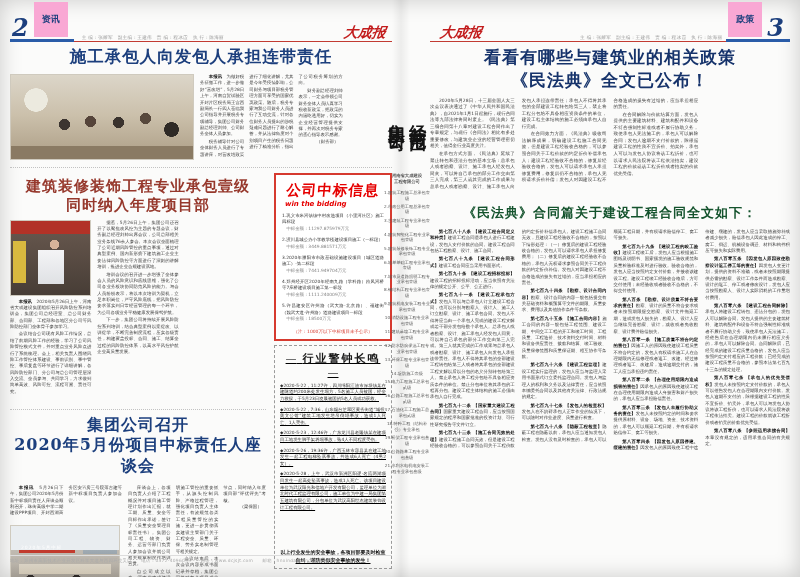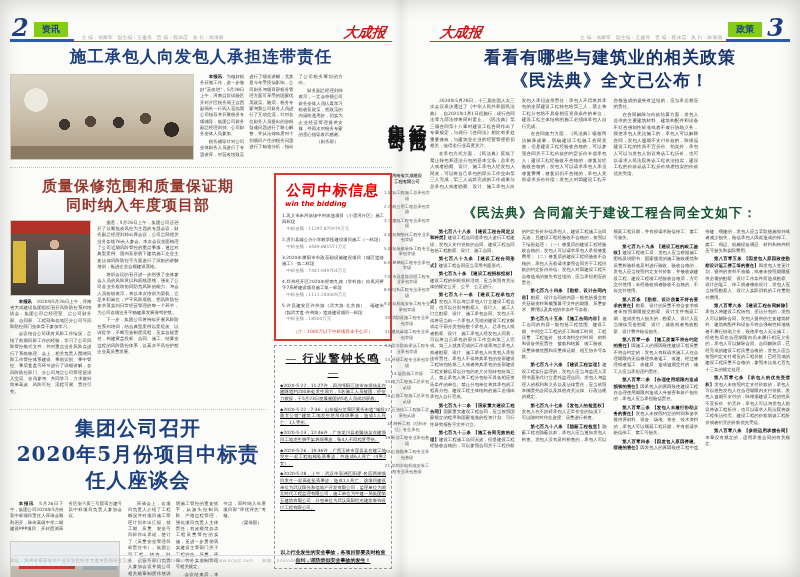--- a/index.html
+++ b/index.html
@@ -11,31 +11,31 @@
 
   .page { position:absolute; top:14px; height:549px; }
   .page-left  { left:10px;  width:382px; }
   .page-right { left:430px; width:360px; }
 
   
   .pg-header { display:flex; align-items:flex-end; height:28px; margin-bottom:4px; }
   .ph-num-block { display:flex; align-items:flex-end; gap:5px; border-bottom:3px solid #2a5ca8; padding:0 6px 1px 2px; }
   .pg-num { font-family:"DejaVu Serif","Liberation Serif",serif; font-size:24px; line-height:.85;
             font-weight:bold; font-style:italic; color:#1c3f7d; }
-  .sec-label { background:#84cc16; color:#1c3f7d; font-weight:bold; font-size:9px; padding:1px 8px; margin-bottom:1px; }
+  .sec-label { background:#f9a8d4; color:#1c3f7d; font-weight:bold; font-size:9px; padding:11px 8px; margin-bottom:1px; }
   .ph-rule { flex:1; display:flex; align-items:flex-end; border-bottom:1.5px solid #c23b32; padding:0 4px 1px 8px; justify-content:space-between; }
   .credits { font-size:4.6px; color:#9a9a9a; letter-spacing:.3px; white-space:nowrap; overflow:hidden; }
   .masthead { font-family:"DejaVu Serif","Liberation Serif",serif; font-style:italic; font-weight:bold;
               font-size:14px; color:#c21d1d; transform:skewX(-8deg); line-height:1; padding:0 2px 1px; }
 
   
   .hl { font-family:"DejaVu Serif","Liberation Serif",serif; font-weight:bold; text-align:center; letter-spacing:1px; }
   .hl-tax   { color:#1c3f7d; font-size:16.5px; margin:2px 0 6px; }
   .hl-risk  { color:#96382c; font-size:15px; line-height:1.25; margin:4px 0 5px; }
-  .hl-meet  { color:#1c3f7d; font-size:20px; line-height:1.3; margin:2px 0 8px; }
+  .hl-meet  { color:#1c3f7d; font-size:16px; line-height:1.3; margin:2px 0 8px; }
   .hl-law   { color:#16336b; font-size:17px; line-height:1.35; margin:3px 0 6px; }
   .hl-law2  { color:#14532d; font-size:13px; font-family:"DejaVu Sans","Liberation Sans",sans-serif;
               font-weight:bold; text-align:center; margin:8px 0 7px; letter-spacing:1px; }
 
   
   .cols { column-fill:auto; overflow:hidden; }
   .cols p, .law { font-size:4.4px; line-height:1.45; color:#3a3a3a; text-align:justify; text-indent:2em; margin-bottom:1px; }
   .lead-label { font-weight:bold; color:#111; }
   .byline { text-align:right !important; text-indent:0 !important; padding-right:1em; color:#555; }
   .dotted-sep { border-top:1px dotted #c2c2c2; margin:5px 0; }
@@ -161,21 +161,21 @@
       </div>
     </div>
 
     <div class="dotted-sep"></div>
 
     <div class="p2-grid">
 
       <div class="p2-left">
 
         <h2 class="hl hl-risk">
-          <span>质量保修范围和质量保证期</span><br>
+          <span>建筑装修装饰工程专业承包壹级</span><br>
           <span>同时纳入年度项目部</span>
         </h2>
 
         <div class="a2-body cols">
           <div class="photo photo2"></div>
           <p><b class="lead-label">本报讯</b><span>　2020年5月26日上午，河南省大成建设集团组织召开风险防控系列培训会，集团公司总经理室、总公司财务部、合同部、工程部和各地区分公司等风险防控部门全体骨干参加学习。</span></p>
           <div>
 
           <p>会议结合公司现有风险工作情况，总结了前期风险工作的经验，学习了公司风险管控模式文件，并对重点业务风险点进行了系统梳理。会上，相关负责人围绕风险工作管控体系建设、事前识别、事中管控、事后复盘等环节进行了详细讲解，各风险防控部门、分公司与总公司管理层深入交流、全员参与、共同学习，力求做到简单高效、风险可控、流程可溯、责任可究。</p>
               <p>据悉，5月26日上午，集团公司还召开了以聚焦改风控为主题的专题会议，财务副总经理刘帅出席会议，公司总部相关业务条线76余人参会。本次会议全面梳理了公司近期风险管控的重点事项，通过对典型案例、国内新形势下建筑施工企业主要法律风险防控等方面进行了深刻的讲解培训，推进企业合规建设落地。</p>

